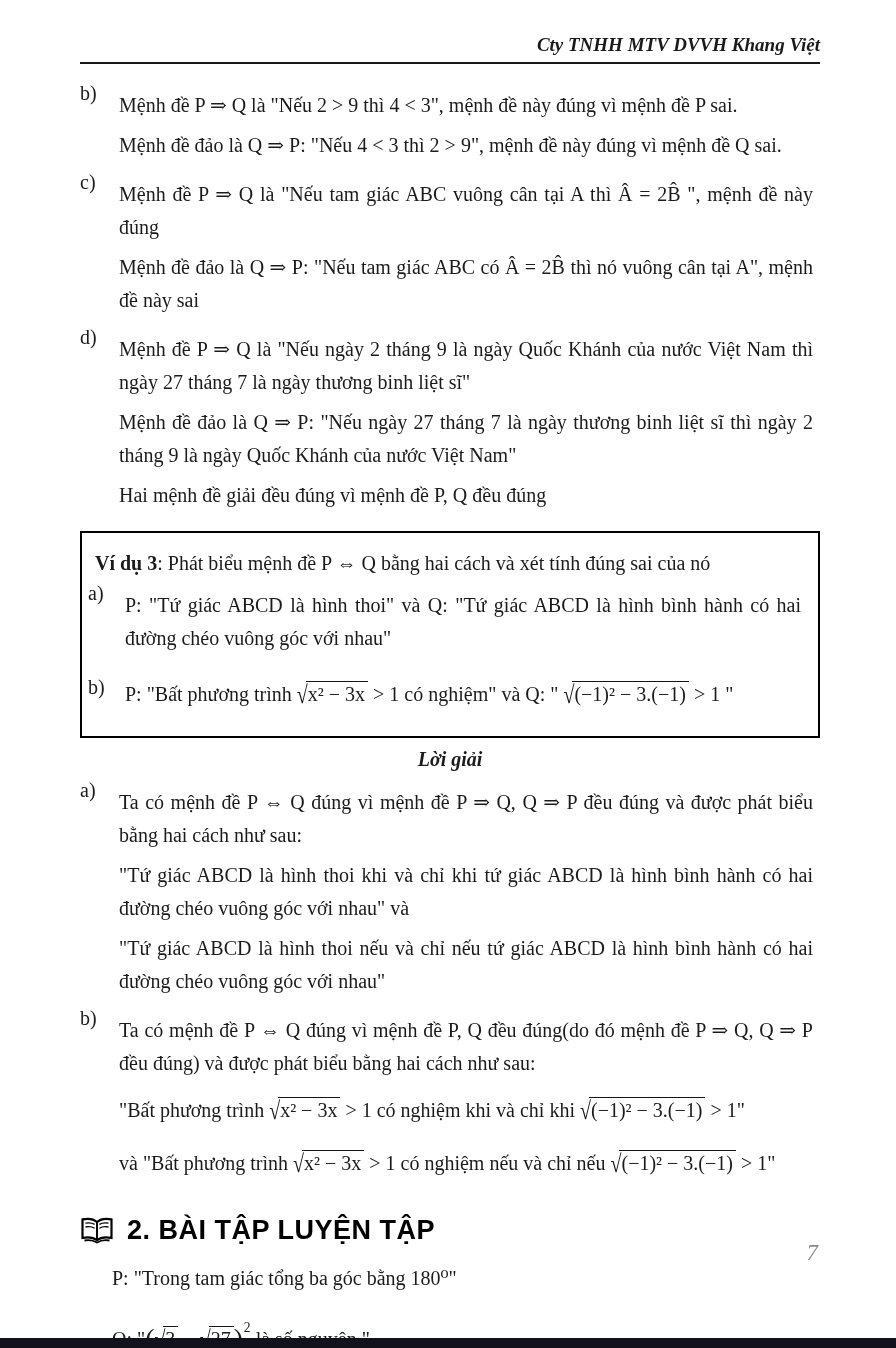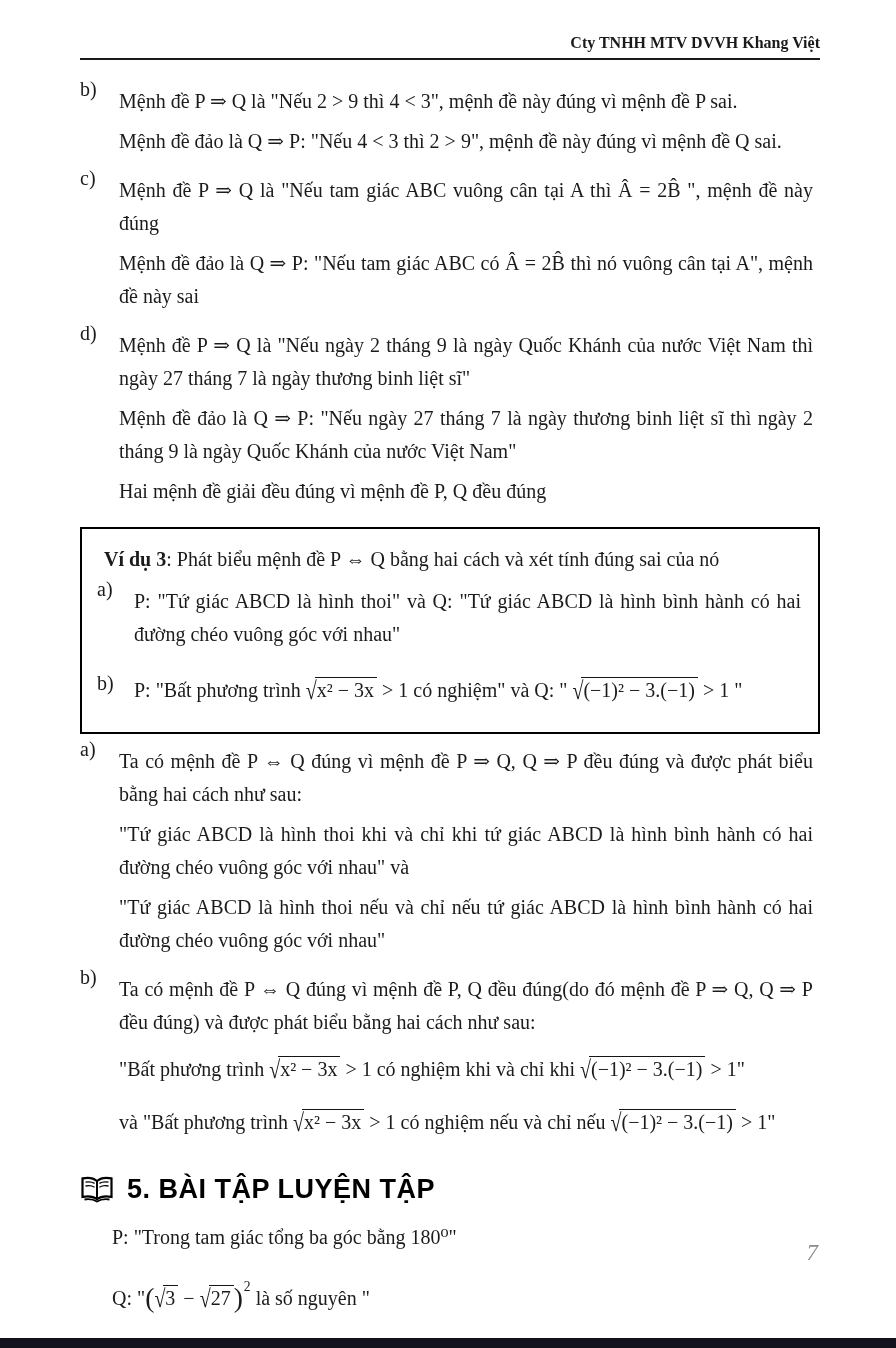--- a/index.html
+++ b/index.html
@@ -11,22 +11,23 @@
     box-sizing:border-box;
     padding:34px 76px 0 80px;
     font-family:"Liberation Serif","DejaVu Serif",serif;
     color:#1b1b1b;
     font-size:20px;
     overflow:hidden;
   }
   
   .running-head{
     text-align:right;
+    font-style:italic;
     font-weight:600;
-    font-size:16px;
+    font-size:19px;
     color:#1a1a1a;
     padding-bottom:6px;
   }
   .header-rule{border-bottom:2px solid #1a1a1a;margin-bottom:18px;}
 
   p{margin:7px;line-height:33px;}
   .just{text-align:justify;}
 
   .item{display:flex;margin-bottom:2px;}
   .marker{flex:0 0 32px;}
@@ -36,21 +37,21 @@
   .sqrt{display:inline-block;white-space:nowrap;font-family:Liberation Serif, serif;}
   .sqrt::before{content:"√";display:inline-block;transform:scaleY(1.25) translateY(0.5px);margin-right:-2px;}
   .rad{border-top:1.6px solid #141414;padding:1px 3px 0 2px;}
 
   .mathline{line-height:46px;text-align:left;}
 
   
   .example-box{
     border:2px solid #000;
     margin:12px 0 4px 0;
-    padding:7px 10px 10px 15px;
+    padding:7px 10px 10px 6px;
   }
   .example-box .box-title{margin-bottom:2px;}
   .example-box .marker{flex:0 0 30px;}
 
   .solution-label{
     text-align:center;
     font-weight:bold;
     font-style:italic;
     margin:5px 0 3px 0;
   }
@@ -124,20 +125,21 @@
       </div>
     </div>
     <div class="item">
       <span class="marker mathline">b)</span>
       <div class="content">
         <p class="mathline"><span>P: "Bất phương trình </span><span class="sqrt"><span class="rad">x² − 3x</span></span><span> &gt; 1 có nghiệm" và Q: " </span><span class="sqrt"><span class="rad">(−1)² − 3.(−1)</span></span><span> &gt; 1 "</span></p>
       </div>
     </div>
   </div>
 
+  <p class="solution-label">Lời giải</p>
 
   <div class="item">
     <span class="marker">a)</span>
     <div class="content">
       <p class="just">Ta có mệnh đề P ⇔ Q đúng vì mệnh đề P ⇒ Q, Q ⇒ P đều đúng và được phát biểu bằng hai cách như sau:</p>
       <p class="just">"Tứ giác ABCD là hình thoi khi và chỉ khi tứ giác ABCD là hình bình hành có hai đường chéo vuông góc với nhau" và</p>
       <p class="just">"Tứ giác ABCD là hình thoi nếu và chỉ nếu tứ giác ABCD là hình bình hành có hai đường chéo vuông góc với nhau"</p>
     </div>
   </div>
 
@@ -152,21 +154,21 @@
 
   <h2 class="section-heading">
     <span class="book-icon">
       <svg width="34" height="27" viewBox="0 0 34 27" xmlns="http://www.w3.org/2000/svg">
         <path d="M17 5 C13.5 2 8 1.2 2.5 2.4 L2.5 21 C8 19.8 13.5 20.5 17 23.2 C20.5 20.5 26 19.8 31.5 21 L31.5 2.4 C26 1.2 20.5 2 17 5 Z" fill="#ffffff" stroke="#000000" stroke-width="2.2"></path>
         <line x1="17" y1="5" x2="17" y2="23.2" stroke="#000000" stroke-width="2"></line>
         <path d="M4.5 23.5 C9 22.8 13.8 23.6 17 25.6 C20.2 23.6 25 22.8 29.5 23.5" fill="none" stroke="#000000" stroke-width="1.8"></path>
         <path d="M5.5 6.2 C9 5.5 12.3 6 14.6 7.4 M5.5 10 C9 9.3 12.3 9.8 14.6 11.2 M19.4 7.4 C21.7 6 25 5.5 28.5 6.2 M19.4 11.2 C21.7 9.8 25 9.3 28.5 10" fill="none" stroke="#000000" stroke-width="1.3"></path>
       </svg>
     </span>
-    <span>5. BÀI TẬP LUYỆN TẬP</span>
+    <span>2. BÀI TẬP LUYỆN TẬP</span>
   </h2>
 
   <div class="exercise">
     <p class="sub">P: "Trong tam giác tổng ba góc bằng 180⁰"</p>
     <p class="qline"><span>Q: "</span><span class="bigp">(</span><span class="sqrt"><span class="rad">3</span></span><span> − </span><span class="sqrt"><span class="rad">27</span></span><span class="bigp">)</span><span class="expsup">2</span><span> là số nguyên "</span></p>
     <p class="sub">R: "Việt Nam vô địch Worldcup 2020"</p>
   </div>
 
   <div class="page-number">7</div>
   <div class="bottom-bar"></div>

